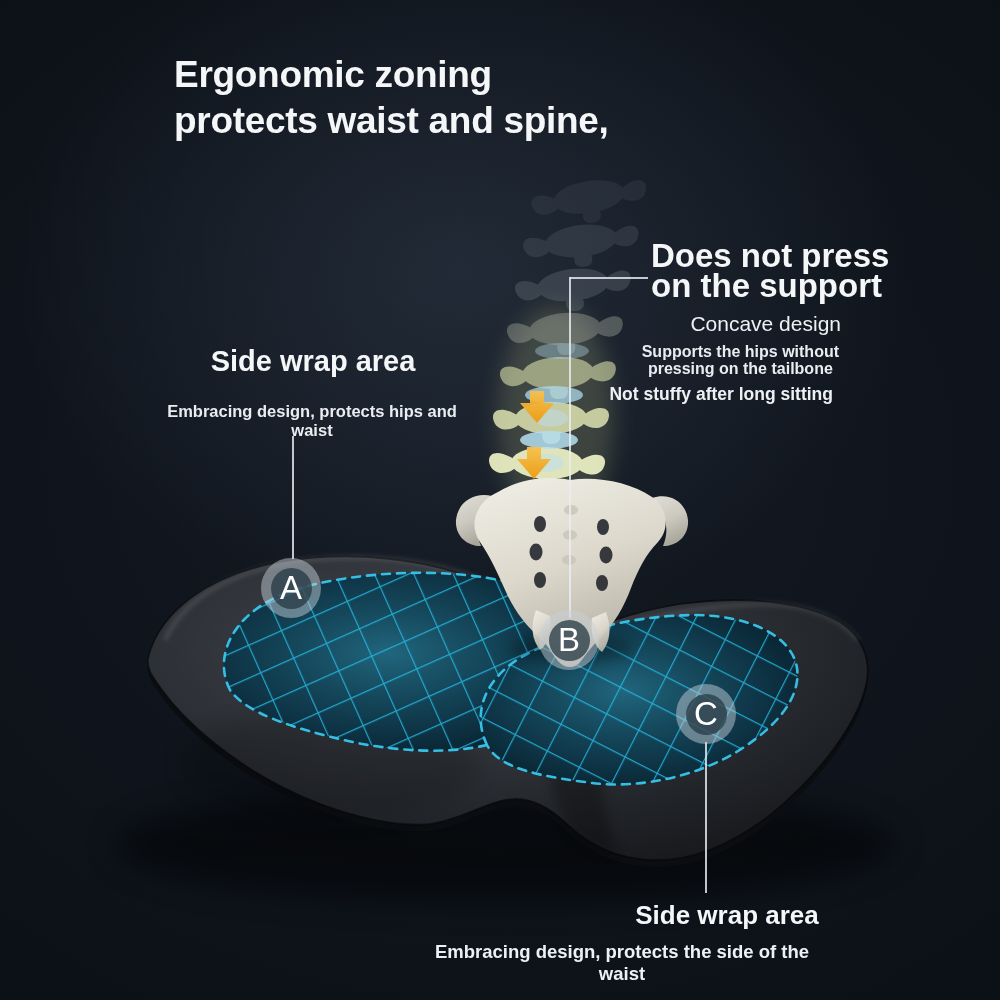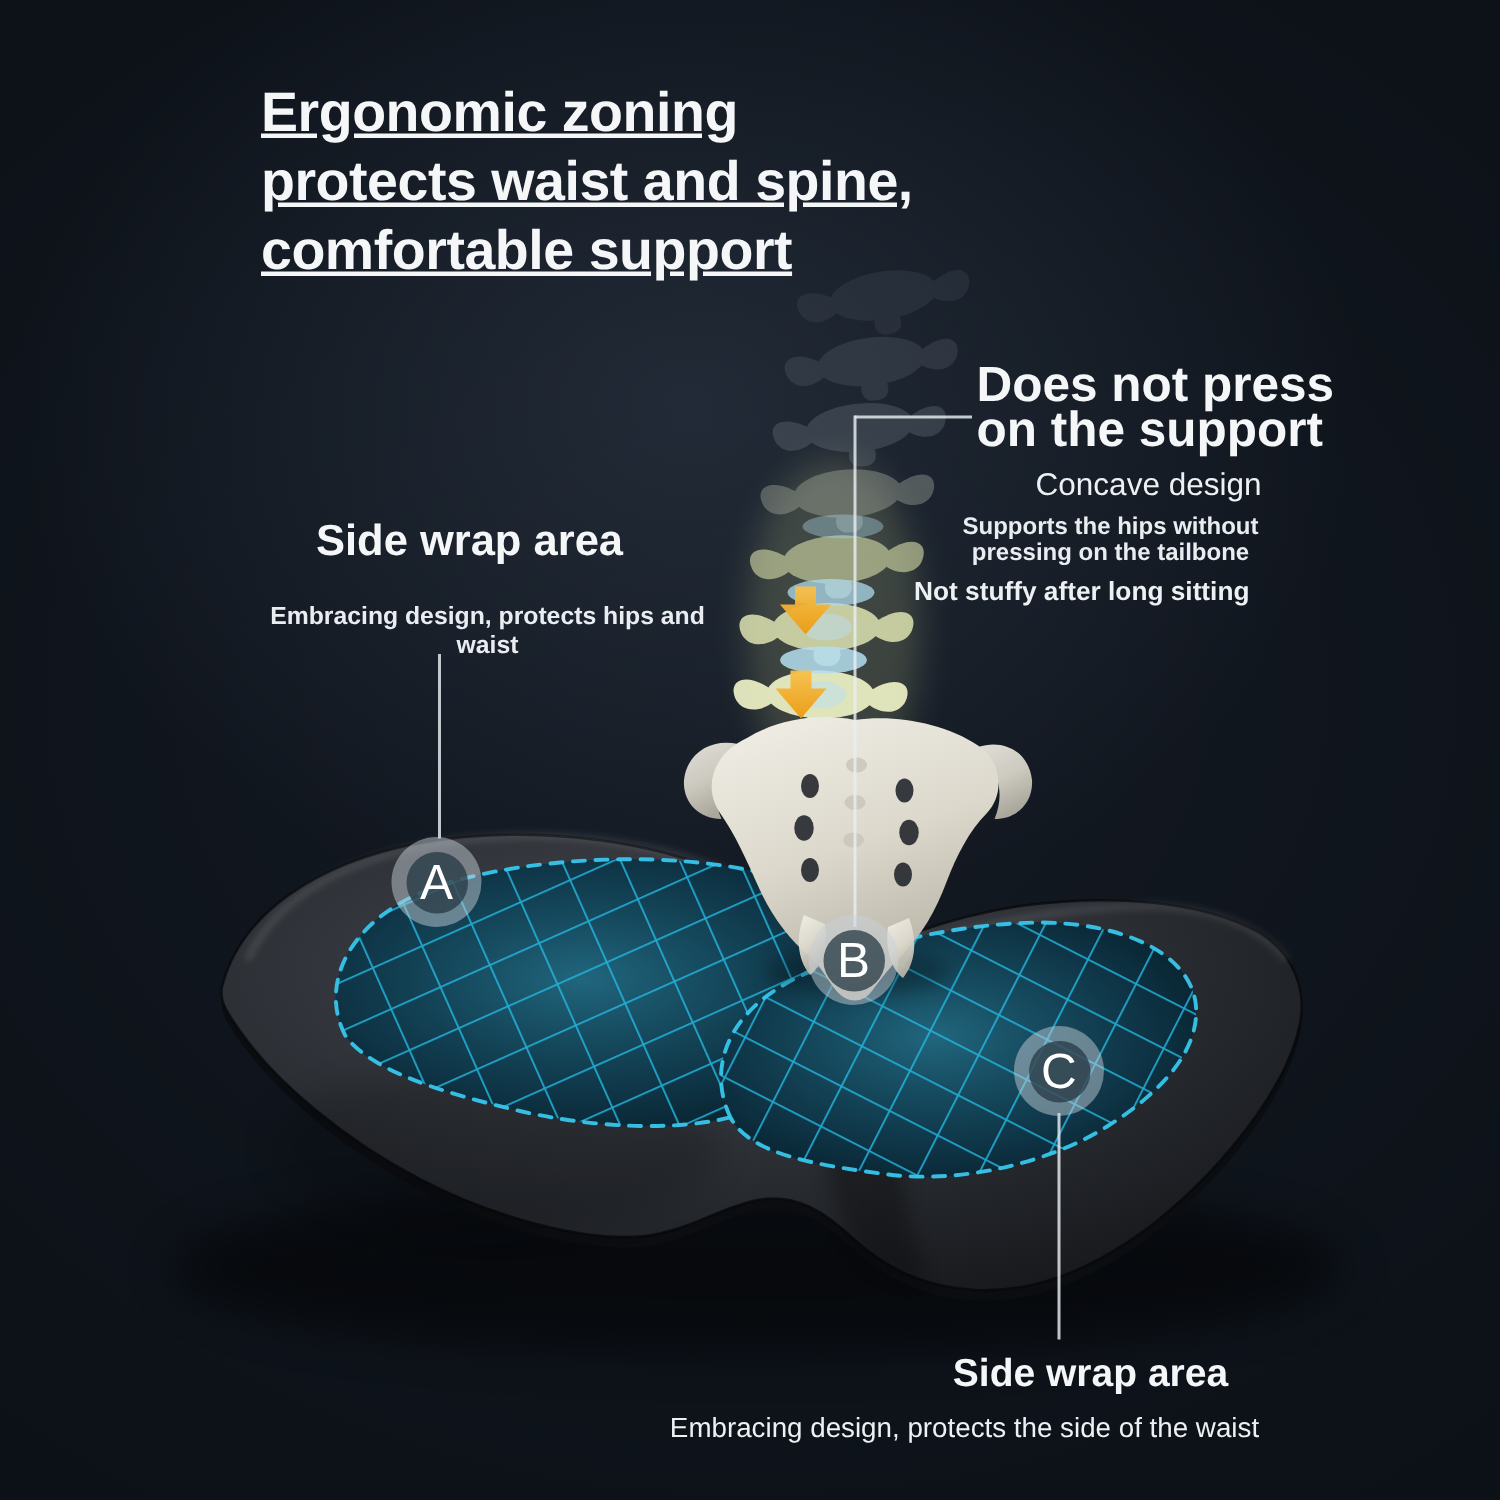--- a/index.html
+++ b/index.html
@@ -12,21 +12,20 @@
     color:#f3f5f7;
   }
   .stage *{box-sizing:border-box;}
   svg.art{position:absolute;left:0;top:0;}
 
   
   .headline{
     position:absolute;left:174px;top:52px;
     font-size:37px;line-height:46px;font-weight:700;letter-spacing:-0.3px;
     color:#f4f6f8;
-    text-decoration:underline;
   }
   .tb-title{
     position:absolute;left:651px;top:241px;
     font-size:33px;line-height:30px;font-weight:700;color:#f4f6f8;
   }
   .tb-feature{
     position:absolute;right:159px;top:312px;
     font-size:21px;font-weight:400;color:#eef1f4;
   }
   .tb-detail{
@@ -35,30 +34,30 @@
   }
   .tb-note{
     position:absolute;right:167px;top:384px;
     font-size:17.5px;font-weight:700;color:#eef1f4;
   }
   .lw-title{
     position:absolute;left:163px;top:345px;width:300px;text-align:center;
     font-size:29px;font-weight:700;color:#f4f6f8;
   }
   .lw-sub{
-    position:absolute;left:160px;top:402px;width:330px;text-align:center;
+    position:absolute;left:147px;top:402px;width:330px;text-align:center;
     font-size:16.5px;font-weight:700;color:#e9edf1;
   }
   .bw-title{
     position:absolute;left:597px;top:900px;width:260px;text-align:center;
     font-size:26px;font-weight:700;color:#f4f6f8;
   }
   .bw-sub{
-    position:absolute;left:433px;top:941px;width:420px;text-align:center;
-    font-size:18.5px;font-weight:400;color:#eef1f4;
+    position:absolute;left:412px;top:941px;width:420px;text-align:center;
+    font-size:18.5px;font-weight:700;color:#eef1f4;
   }
 
   
   .cline{position:absolute;background:rgba(233,238,243,0.82);}
   .cline.v{width:2px;}
   .cline.h{height:2px;}
   .line-a{left:292px;top:436px;height:123px;}
   .line-b-v{left:569px;top:277px;height:341px;}
   .line-b-h{left:570px;top:277px;width:78px;}
   .line-c{left:705px;top:742px;height:151px;}
@@ -255,21 +254,20 @@
   </div>
   <div class="marker marker-c">
     <div class="marker-inner">
       <span class="marker-letter">C</span>
     </div>
   </div>
 
   <div class="headline">
     <div>Ergonomic zoning</div>
     <div>protects waist and spine,</div>
-    <div>comfortable support</div>
   </div>
 
   <div class="tb-title">
     <div>Does not press</div>
     <div>on the support</div>
   </div>
   <div class="tb-feature">Concave design</div>
   <div class="tb-detail">
     <div>Supports the hips without</div>
     <div>pressing on the tailbone</div>

